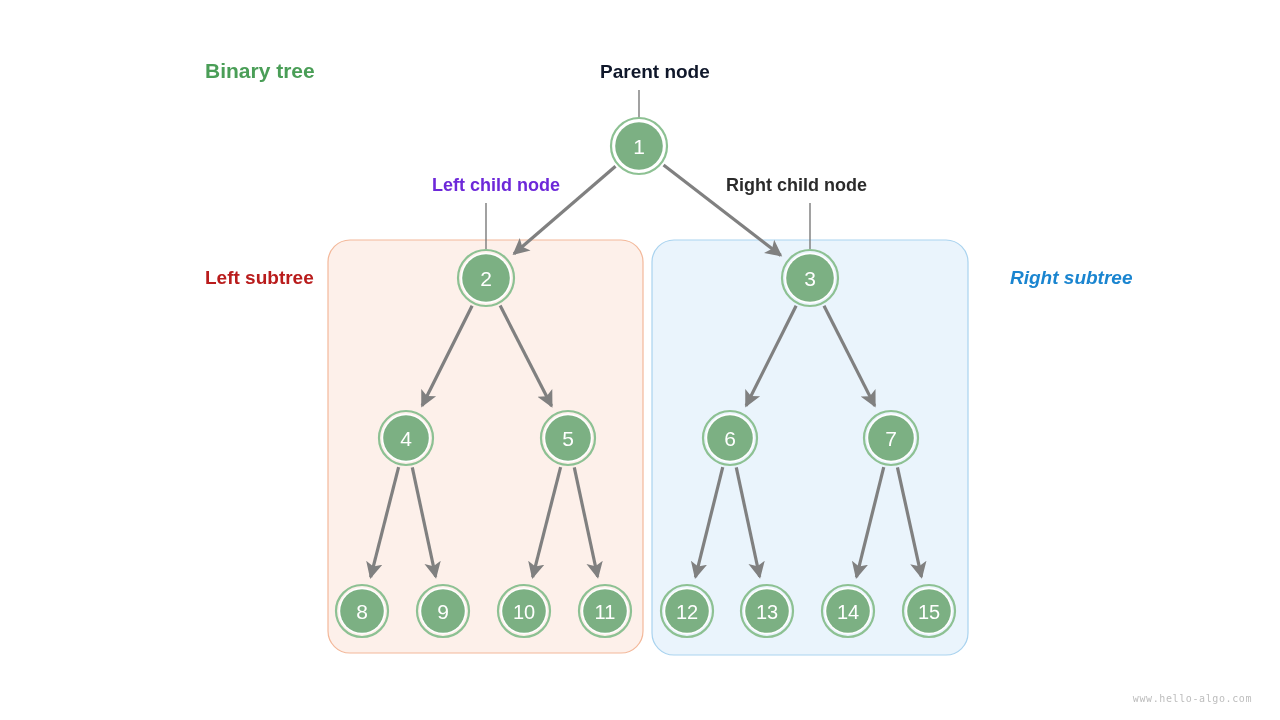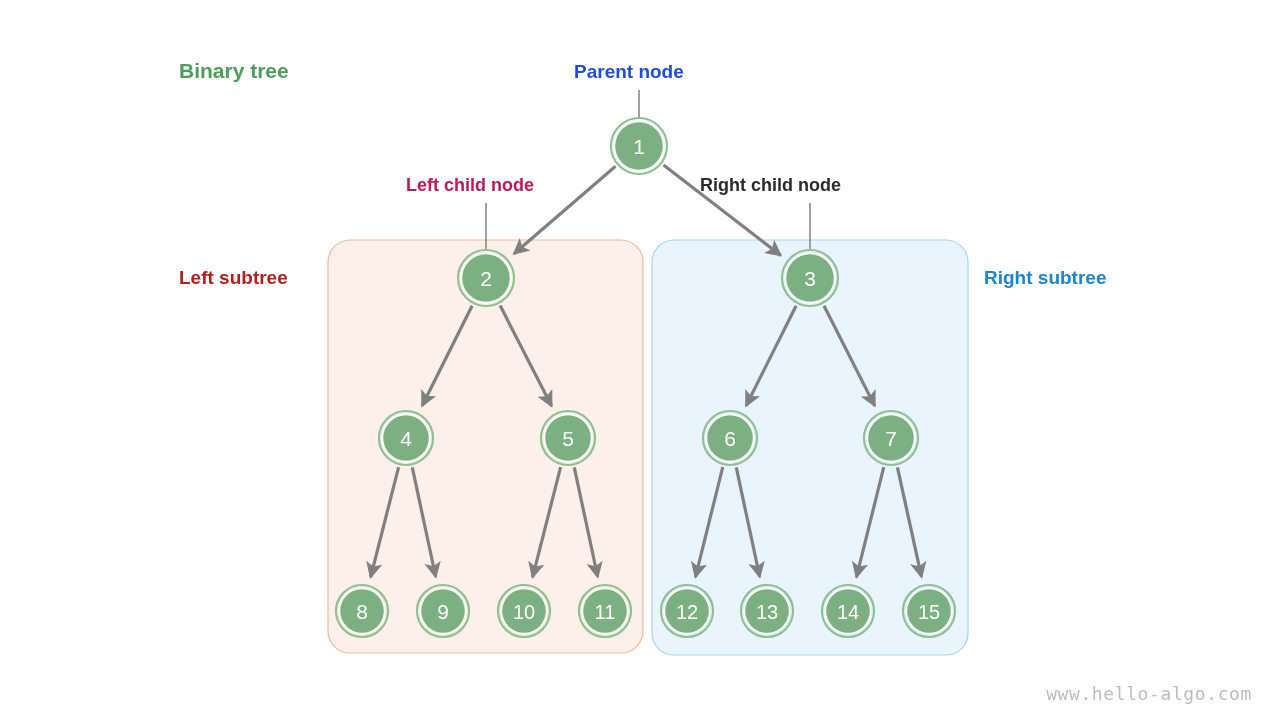--- a/index.html
+++ b/index.html
@@ -24,63 +24,65 @@
     position: absolute;
     left: 0; top: 0;
     width: 1280px;
     height: 720px;
   }
   .label {
     position: absolute;
     font-weight: bold;
     white-space: nowrap;
     line-height: 1;
+    margin-left: 26px;
   }
   .label-title {
     font-size: 21px;
     color: #4a9e57;
     left: 179px;
     top: 60px;
   }
   .label-parent {
     font-size: 19px;
-    color: #1d4ed8;
+    color: #0f172a;
     left: 574px;
     top: 62px;
   }
   .label-leftchild {
     font-size: 18px;
-    color: #be185d;
+    color: #6d28d9;
     left: 406px;
     top: 176px;
   }
   .label-rightchild {
     font-size: 18px;
     color: #2b2b2b;
     left: 700px;
     top: 176px;
   }
   .label-leftsub {
     font-size: 19px;
     color: #b91c1c;
     left: 179px;
     top: 268px;
   }
   .label-rightsub {
     font-size: 19px;
     color: #1a85d0;
     left: 984px;
     top: 268px;
+    font-style: italic;
   }
   .watermark {
     position: absolute;
     right: 28px;
     bottom: 16px;
     font-family: "DejaVu Sans Mono", "Liberation Mono", monospace;
-    font-size: 18px;
+    font-size: 10px;
     color: #bdbdbd;
     letter-spacing: 0.6px;
   }
   .node-num {
     fill: #ffffff;
     font-family: "Liberation Sans", sans-serif;
     font-size: 21px;
     text-anchor: middle;
     dominant-baseline: central;
   }

